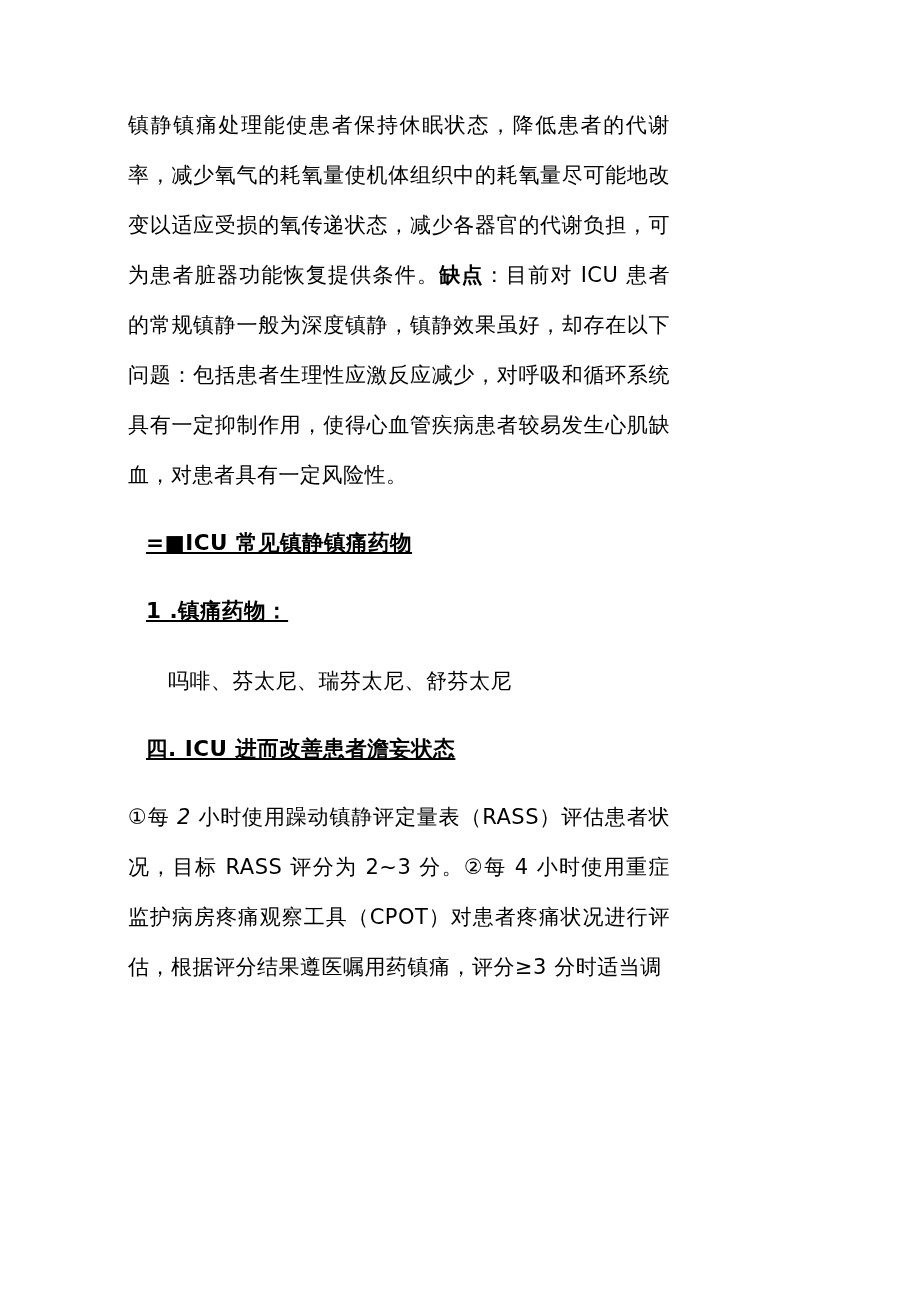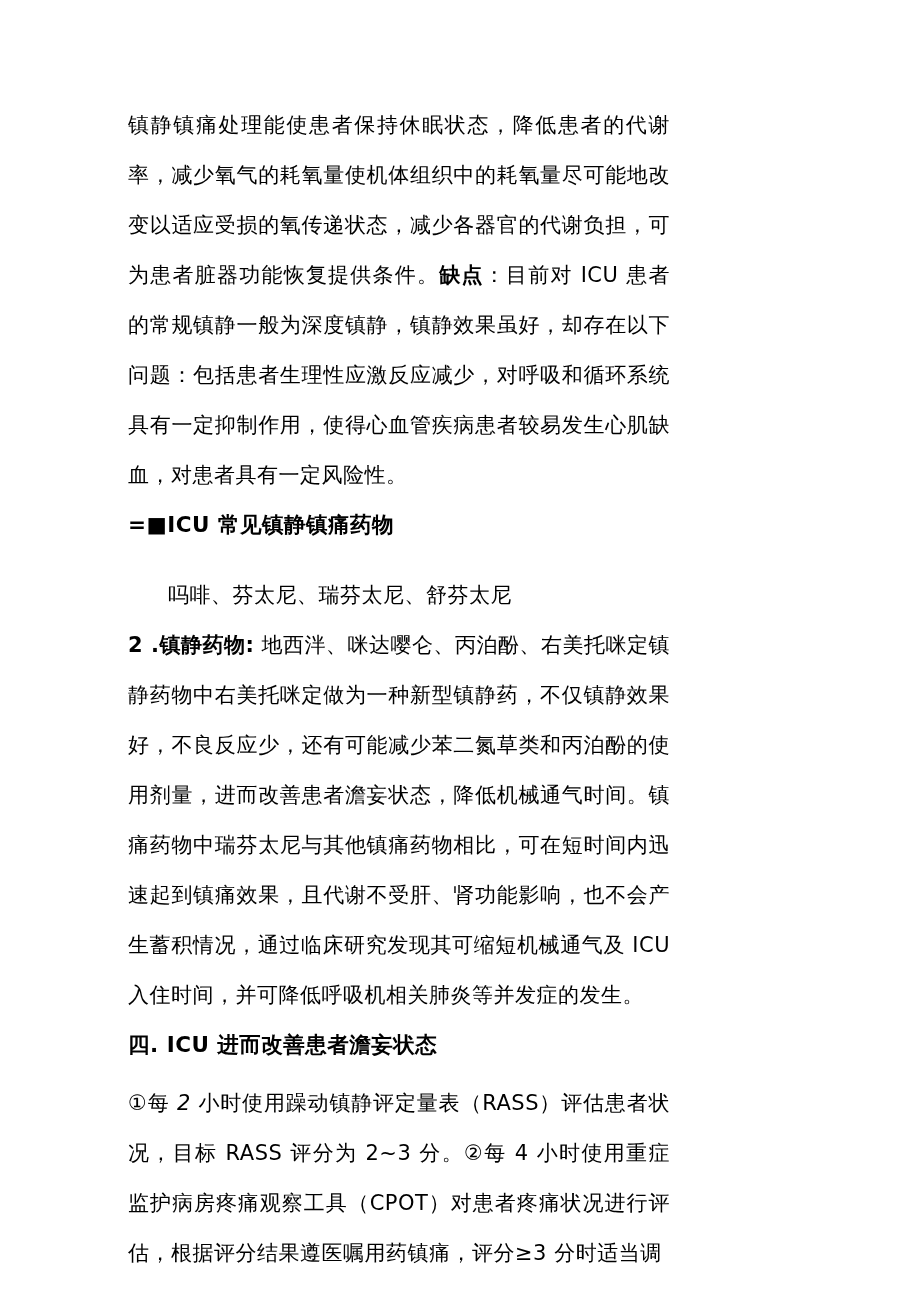--- a/index.html
+++ b/index.html
@@ -22,44 +22,45 @@
   .para {
     margin: 0;
     font-size: 21px;
     line-height: 50px;
     text-align: justify;
     text-justify: inter-ideograph;
     letter-spacing: 0.5px;
     word-break: break-all;
   }
   .heading {
-    margin: 0;
+    margin: 18px;
     font-size: 21.5px;
     line-height: 50px;
     font-weight: 700;
     letter-spacing: 0.5px;
+    text-decoration: underline;
   }
   .b { font-weight: 700; }
   .i { font-style: italic; }
   .small-num { font-size: 12px; font-weight: 700; }
   .gap-lg { margin-top: 20px; margin-left: 40px; }
   .gap-sm { margin-top: 8px; }
 </style>
 </head>
 <body>
 
 <div class="doc">
 
   <p class="para"><span>镇静镇痛处理能使患者保持休眠状态，降低患者的代谢率，减少氧气的耗氧量使机体组织中的耗氧量尽可能地改变以适应受损的氧传递状态，减少各器官的代谢负担，可为患者脏器功能恢复提供条件。</span><span class="b">缺点</span><span>：目前对 ICU 患者的常规镇静一般为深度镇静，镇静效果虽好，却存在以下问题：包括患者生理性应激反应减少，对呼吸和循环系统具有一定抑制作用，使得心血管疾病患者较易发生心肌缺血，对患者具有一定风险性。</span></p>
 
   <h2 class="heading">=■ICU 常见镇静镇痛药物</h2>
 
+  <h2 class="heading">1 .镇痛药物：</h2>
 
   <p class="para gap-lg"><span>吗啡、芬太尼、瑞芬太尼、舒芬太尼</span></p>
 
-  <p class="para"><span class="b">2 .镇静药物:</span><span> 地西泮、咪达嘤仑、丙泊酚、右美托咪定镇静药物中右美托咪定做为一种新型镇静药，不仅镇静效果好，不良反应少，还有可能减少苯二氮草类和丙泊酚的使用剂量，进而改善患者澹妄状态，降低机械通气时间。镇痛药物中瑞芬太尼与其他镇痛药物相比，可在短时间内迅速起到镇痛效果，且代谢不受肝、肾功能影响，也不会产生蓄积情况，通过临床研究发现其可缩短机械通气及 ICU 入住时间，并可降低呼吸机相关肺炎等并发症的发生。</span></p>
 
   <h2 class="heading">四. ICU 进而改善患者澹妄状态</h2>
 
 
   <p class="para gap-sm"><span>①每 </span><span class="i">2</span><span> 小时使用躁动镇静评定量表（RASS）评估患者状况，目标 RASS 评分为 2~3 分。②每 4 小时使用重症监护病房疼痛观察工具（CPOT）对患者疼痛状况进行评估，根据评分结果遵医嘱用药镇痛，评分≥3 分时适当调</span></p>
 
 </div>
 
 </body></html>

